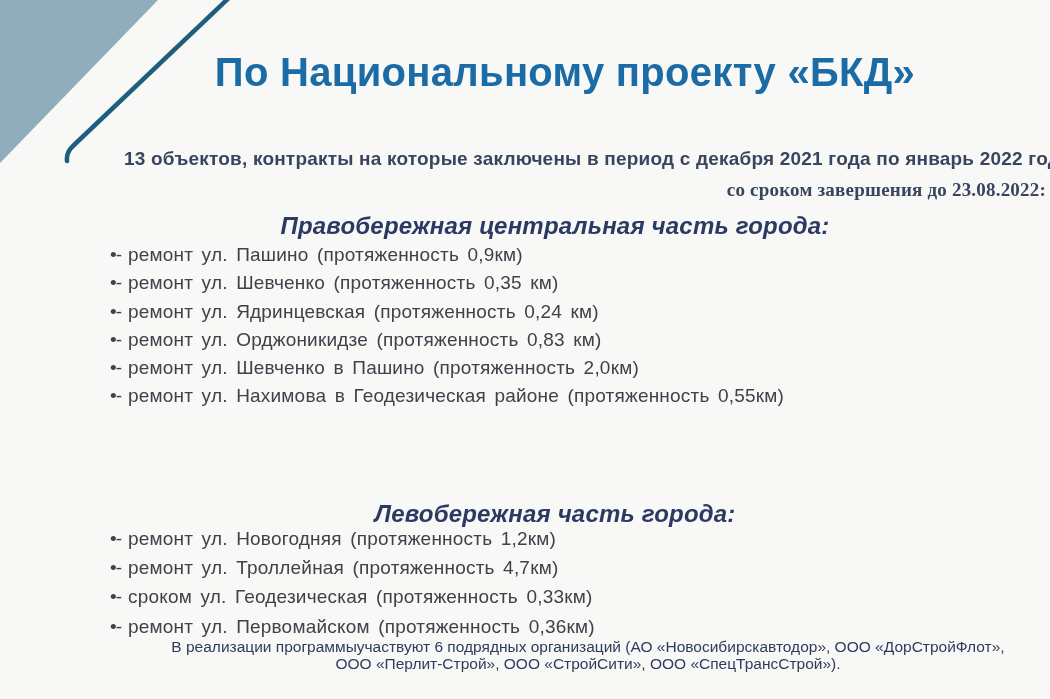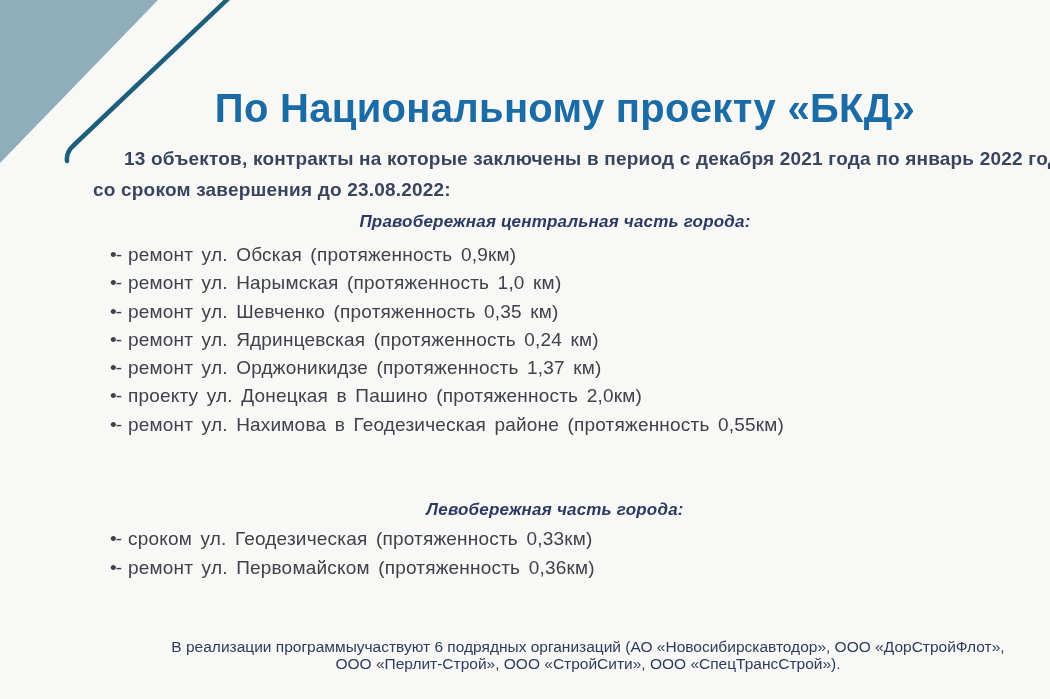--- a/index.html
+++ b/index.html
@@ -22,42 +22,41 @@
   
   .diag-svg { position: absolute; left: 0; top: 0; }
 
   .title {
     position: absolute; left: 90px; right: 10px; top: 50px;
     text-align: center;
     font-size: 40px; font-weight: bold;
     color: #1a6ba6;
     letter-spacing: 0.3px;
     white-space: nowrap;
-    margin-top: 36px;
   }
 
   .intro {
     position: absolute; left: 93px; right: 4px; top: 143px;
     font-size: 19px; font-weight: bold;
     color: #39445f;
     line-height: 31px;
     letter-spacing: 0.2px;
   }
   .intro-line1 {
     text-indent: 31px;
     text-align: justify;
     text-align-last: justify;
     white-space: nowrap;
   }
-  .intro-line2 { text-align: left; }
+  .intro-line2 { text-align: right; font-family: Liberation Serif, serif; }
 
   .section-header {
     position: absolute; left: 65px; width: 980px;
     text-align: center;
-    font-size: 17px; font-weight: bold; font-style: italic;
+    font-size: 24px; font-weight: bold; font-style: italic;
     color: #2c3a63;
     letter-spacing: 0.2px;
   }
   .section-header.first  { top: 212px; }
   .section-header.second { top: 500px; }
 
   .street-list {
     position: absolute; left: 110px; right: 0;
     font-size: 19px;
     color: #3f414b;
@@ -100,32 +99,33 @@
   <div class="title">По Национальному проекту «БКД»</div>
 
   <div class="intro">
     <div class="intro-line1">13 объектов, контракты на которые заключены в период с декабря 2021 года по январь 2022 года,</div>
     <div class="intro-line2">со сроком завершения до 23.08.2022:</div>
   </div>
 
   <div class="section-header first">Правобережная центральная часть города:</div>
 
   <div class="street-list first">
-    <div class="row"><span class="blt">•-</span><span>ремонт ул. Обская (протяженность 0,9км)</span></div>
-    <div class="row"><span class="blt">•-</span><span>ремонт ул. Нарымская (протяженность 1,0 км)</span></div>
+    <div class="row"><span class="blt">•-</span><span>ремонт ул. Пашино (протяженность 0,9км)</span></div>
     <div class="row"><span class="blt">•-</span><span>ремонт ул. Шевченко (протяженность 0,35 км)</span></div>
     <div class="row"><span class="blt">•-</span><span>ремонт ул. Ядринцевская (протяженность 0,24 км)</span></div>
-    <div class="row"><span class="blt">•-</span><span>ремонт ул. Орджоникидзе (протяженность 1,37 км)</span></div>
-    <div class="row"><span class="blt">•-</span><span>проекту ул. Донецкая в Пашино (протяженность 2,0км)</span></div>
+    <div class="row"><span class="blt">•-</span><span>ремонт ул. Орджоникидзе (протяженность 0,83 км)</span></div>
+    <div class="row"><span class="blt">•-</span><span>ремонт ул. Шевченко в Пашино (протяженность 2,0км)</span></div>
     <div class="row"><span class="blt">•-</span><span>ремонт ул. Нахимова в Геодезическая районе (протяженность 0,55км)</span></div>
   </div>
 
   <div class="section-header second">Левобережная часть города:</div>
 
   <div class="street-list second">
+    <div class="row"><span class="blt">•-</span><span>ремонт ул. Новогодняя (протяженность 1,2км)</span></div>
+    <div class="row"><span class="blt">•-</span><span>ремонт ул. Троллейная (протяженность 4,7км)</span></div>
     <div class="row"><span class="blt">•-</span><span>сроком ул. Геодезическая (протяженность 0,33км)</span></div>
     <div class="row"><span class="blt">•-</span><span>ремонт ул. Первомайском (протяженность 0,36км)</span></div>
   </div>
 
   <div class="footer">
     <div>В реализации программыучаствуют 6 подрядных организаций (АО «Новосибирскавтодор», ООО «ДорСтройФлот»,</div>
     <div>ООО «Перлит-Строй», ООО «СтройСити», ООО «СпецТрансСтрой»).</div>
   </div>
 
 </div>

